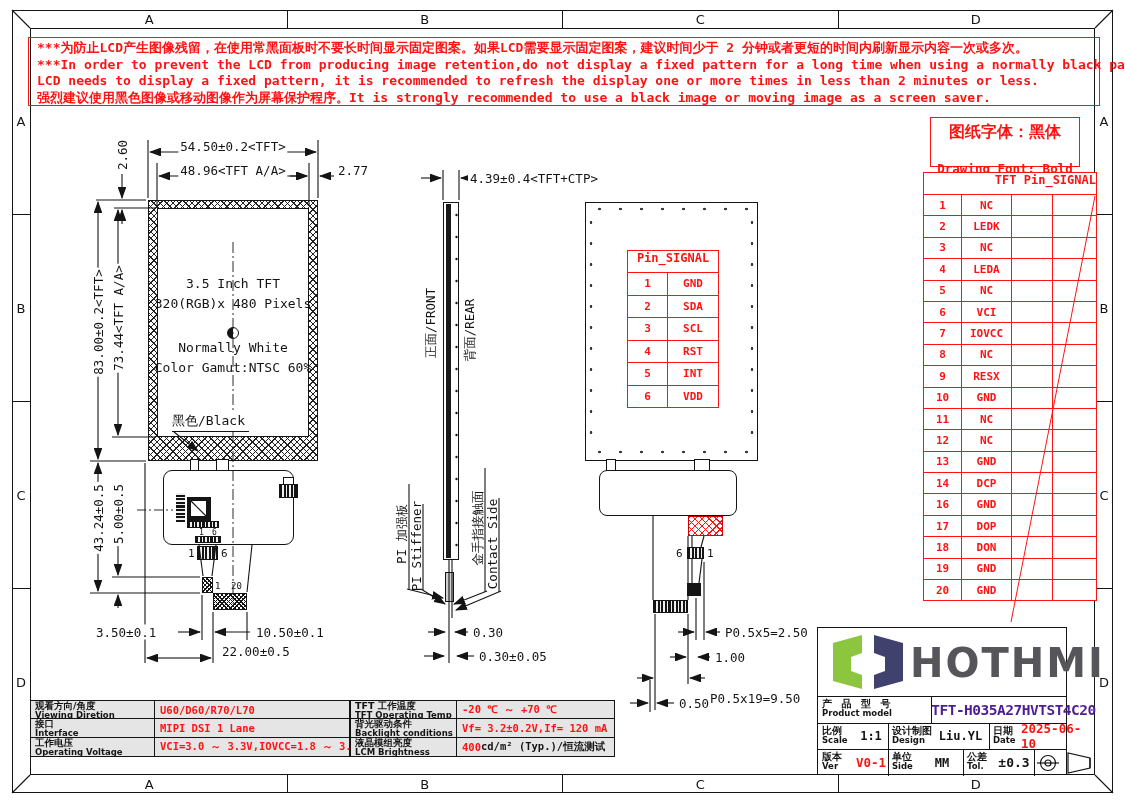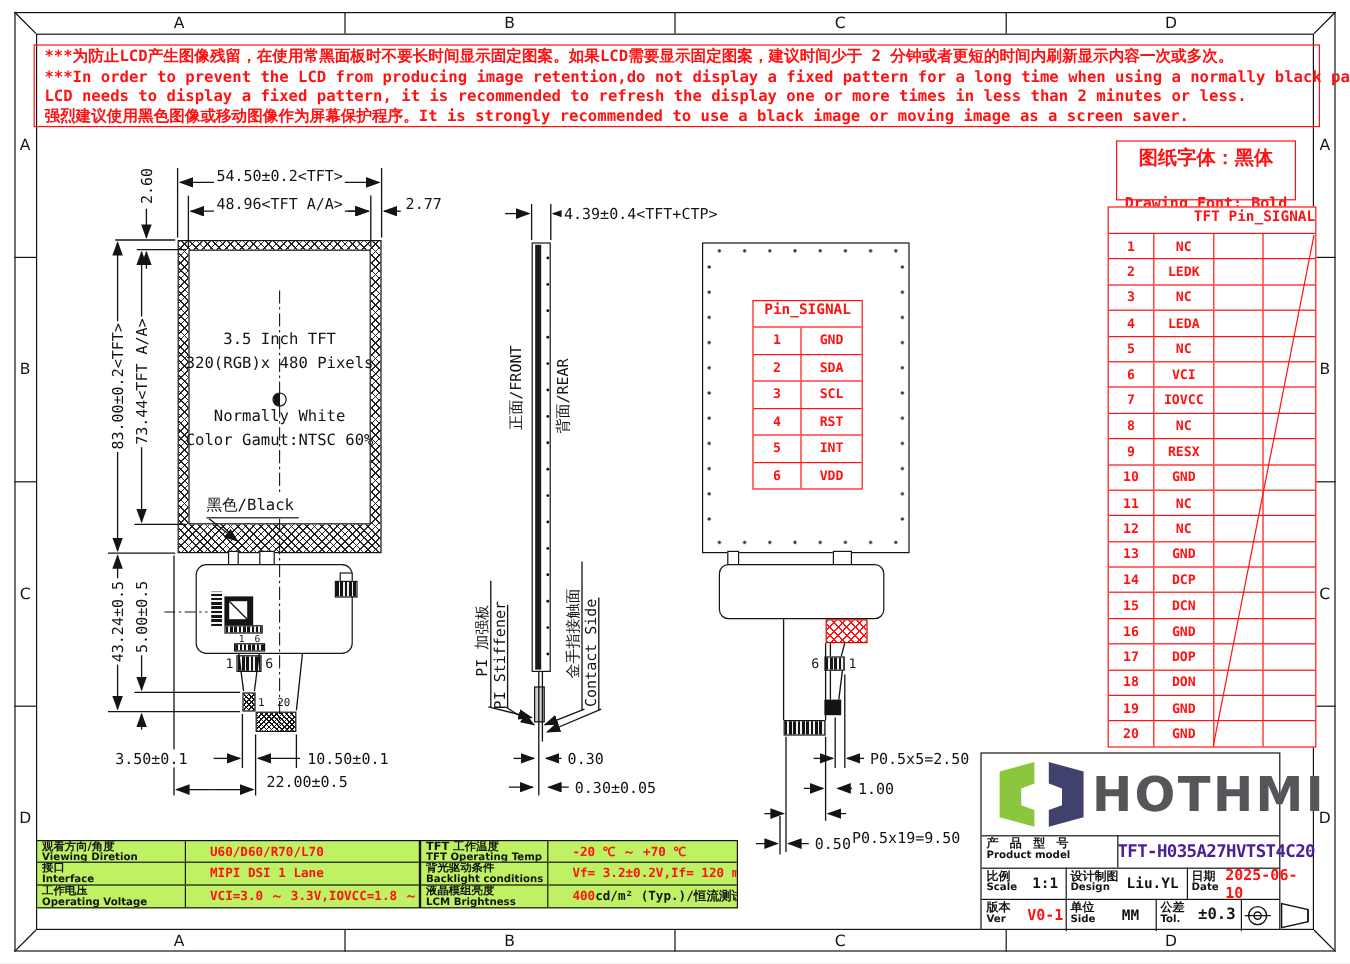--- a/index.html
+++ b/index.html
@@ -26,27 +26,27 @@
   .pintable .hdr{height:21px;line-height:21px;text-align:right;color:#ff1212;font:bold 12px "DejaVu Sans Mono",monospace;border-bottom:1px solid #ff1212}
   .prow{display:grid;grid-template-columns:38px 50px 41px 1fr;height:20.4px;border-bottom:1px solid #ff1212}
   .prow:last-child{border-bottom:none}
   .pc{border-right:1px solid #ff1212;display:flex;align-items:center;justify-content:center;color:#ff1212;font:bold 11px "DejaVu Sans Mono",monospace}
   .pc:last-child{border-right:none}
   .ctable{position:absolute;left:627px;top:250px;width:90px;border:1.3px solid #ff1212;background:#fff}
   .ctable .hdr{height:21px;line-height:21px;text-align:center;color:#ff1212;font:bold 12px "DejaVu Sans Mono",monospace;border-bottom:1px solid #ff1212}
   .crow{display:grid;grid-template-columns:40px 1fr;height:21.5px;border-bottom:1px solid #ff1212}
   .crow:last-child{border-bottom:none}
   
-  .spec{position:absolute;top:700px;border:1.4px solid #141414;box-sizing:border-box;background:#bef264}
+  .spec{position:absolute;top:700px;border:1.4px solid #141414;box-sizing:border-box;background:#e5e5e5}
   .srow{display:grid;height:18.3px;border-bottom:1px solid #141414;box-sizing:border-box}
   .srow:last-child{border-bottom:none}
   .slabel{padding:0 0 0 4px;overflow:hidden}
   .lzh{font:bold 9.5px "DejaVu Sans",sans-serif;line-height:10px;white-space:nowrap}
   .len{font:bold 8.5px "DejaVu Sans",sans-serif;line-height:8px;white-space:nowrap}
-  .sval{border-left:1px solid #141414;display:flex;align-items:center;padding-left:20px;white-space:nowrap;overflow:hidden}
+  .sval{border-left:1px solid #141414;display:flex;align-items:center;padding-left:5px;white-space:nowrap;overflow:hidden}
   .sval .v1{color:#ff1212;font:bold 10.5px "DejaVu Sans Mono",monospace}
   .sval .v2{color:#141414;font:bold 10.5px "DejaVu Sans Mono",monospace}
   
   .tblock{position:absolute;left:817px;top:627px;width:250px;height:148px;border:1.4px solid #141414;box-sizing:border-box;background:#fff}
   .tl-h{position:absolute;left:0;right:0;border-top:1.2px solid #141414}
   .tl-v{position:absolute;border-left:1.2px solid #141414}
   .tlab .lzh{font:bold 10px "DejaVu Sans",sans-serif;line-height:11px}
   .tlab .len{font:bold 8.5px "DejaVu Sans",sans-serif;line-height:9px}
   .brand{position:absolute;left:92px;top:12px;font:bold 40px "DejaVu Sans",sans-serif;letter-spacing:2px;color:#56565a}
   
@@ -186,26 +186,20 @@
       </div>
     <div class="prow">
         <div class="pc">13</div>
         <div class="pc">GND</div>
         <div class="pc"></div>
         <div class="pc"></div>
       </div>
     <div class="prow">
         <div class="pc">14</div>
         <div class="pc">DCP</div>
-        <div class="pc"></div>
-        <div class="pc"></div>
-      </div>
-    <div class="prow">
-        <div class="pc">15</div>
-        <div class="pc">DCN</div>
         <div class="pc"></div>
         <div class="pc"></div>
       </div>
     <div class="prow">
         <div class="pc">16</div>
         <div class="pc">GND</div>
         <div class="pc"></div>
         <div class="pc"></div>
       </div>
     <div class="prow">

